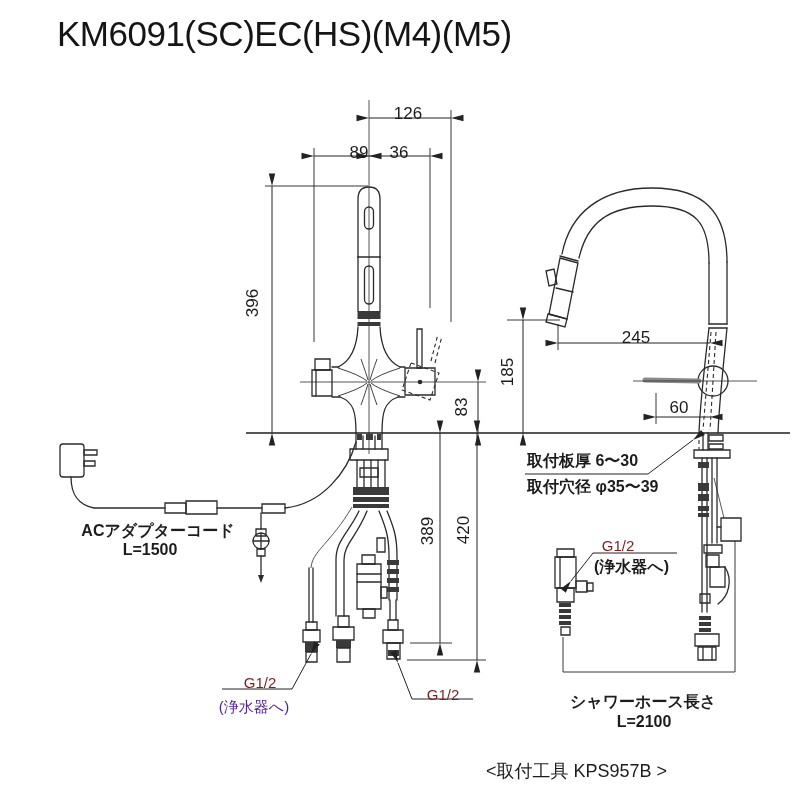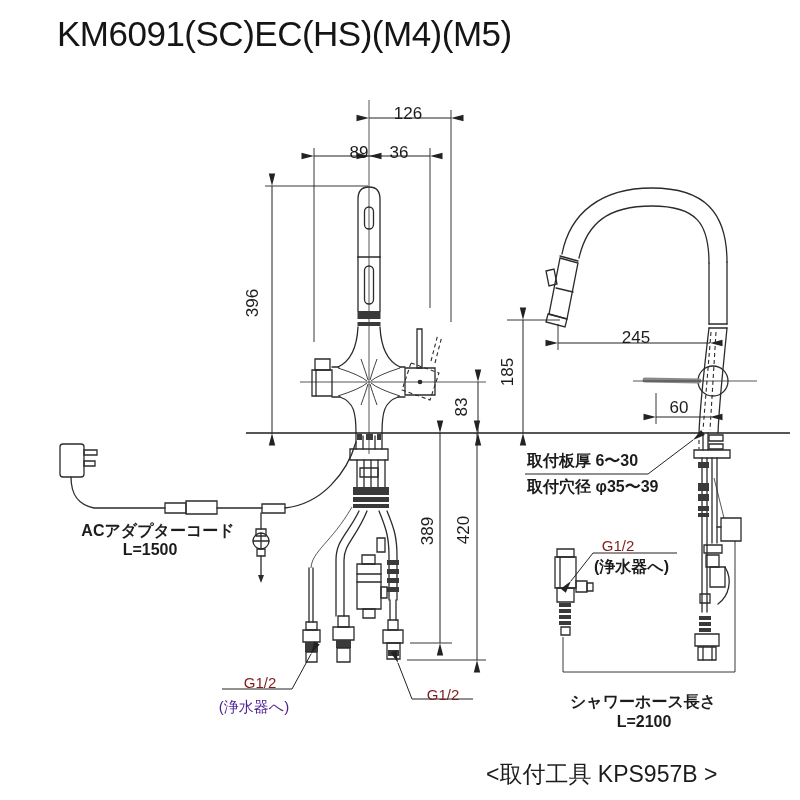--- a/index.html
+++ b/index.html
@@ -18,21 +18,21 @@
   .deck{stroke:#1e1e1e;stroke-width:1.6;fill:none;}
   .lever{stroke:#8a8a8a;stroke-width:5;fill:none;stroke-linecap:round;}
   .txt{position:absolute;white-space:nowrap;}
   .c{transform:translate(-50%,-50%);margin-top:8px;}
   .rot{transform:translate(-50%,-50%) rotate(-90deg);}
   .dim{font-size:17px;color:#1c1c1c;}
   .jp{font-size:16px;color:#1c1c1c;font-weight:bold;}
   .jps{font-size:15px;color:#4c1d95;}
   .g12{font-size:15px;color:#7f1d1d;}
   .title{font-size:35px;letter-spacing:-0.5px;color:#151515;}
-  .tool{font-size:23px;color:#1c1c1c;}
+  .tool{font-size:18px;color:#1c1c1c;}
 </style>
 </head>
 <body>
 
 <svg width="800" height="800" viewBox="0 0 800 800">
   <defs>
     <marker id="ar" viewBox="0 0 14 8" refX="0.5" refY="4" markerWidth="14" markerHeight="8" orient="auto-start-reverse" markerUnits="userSpaceOnUse">
       <path d="M0.5,4 L13,0.8 L13,7.2 Z" fill="#222"></path>
     </marker>
   </defs>

